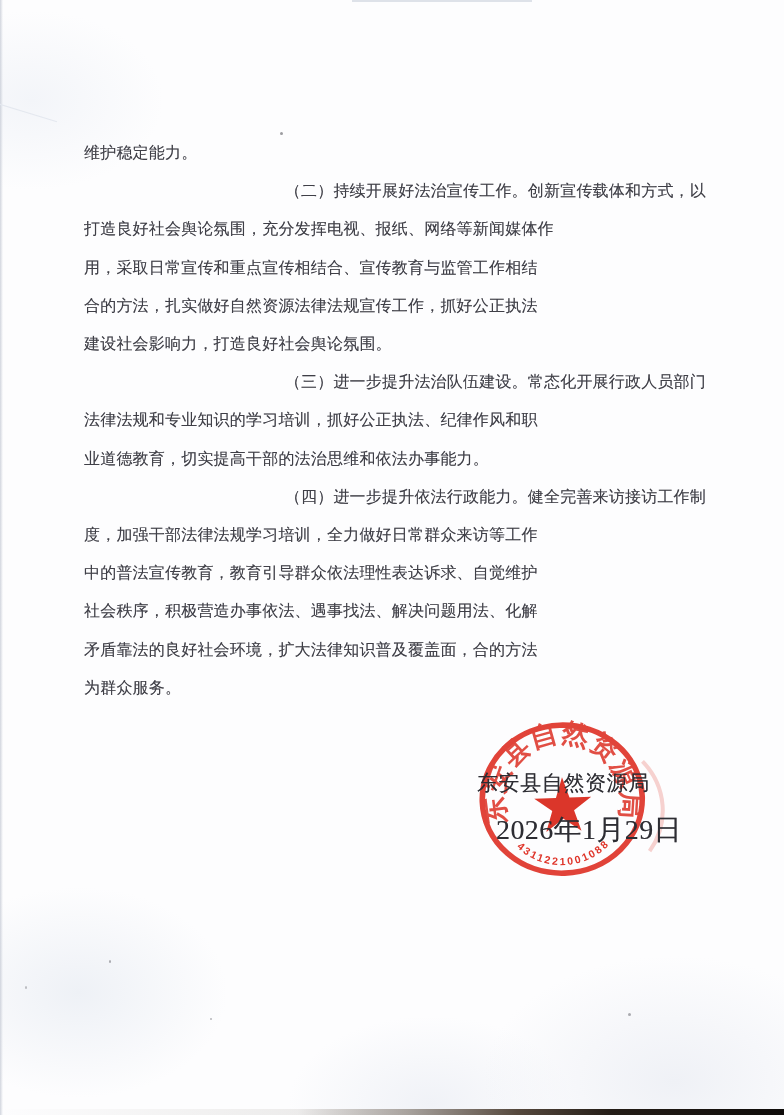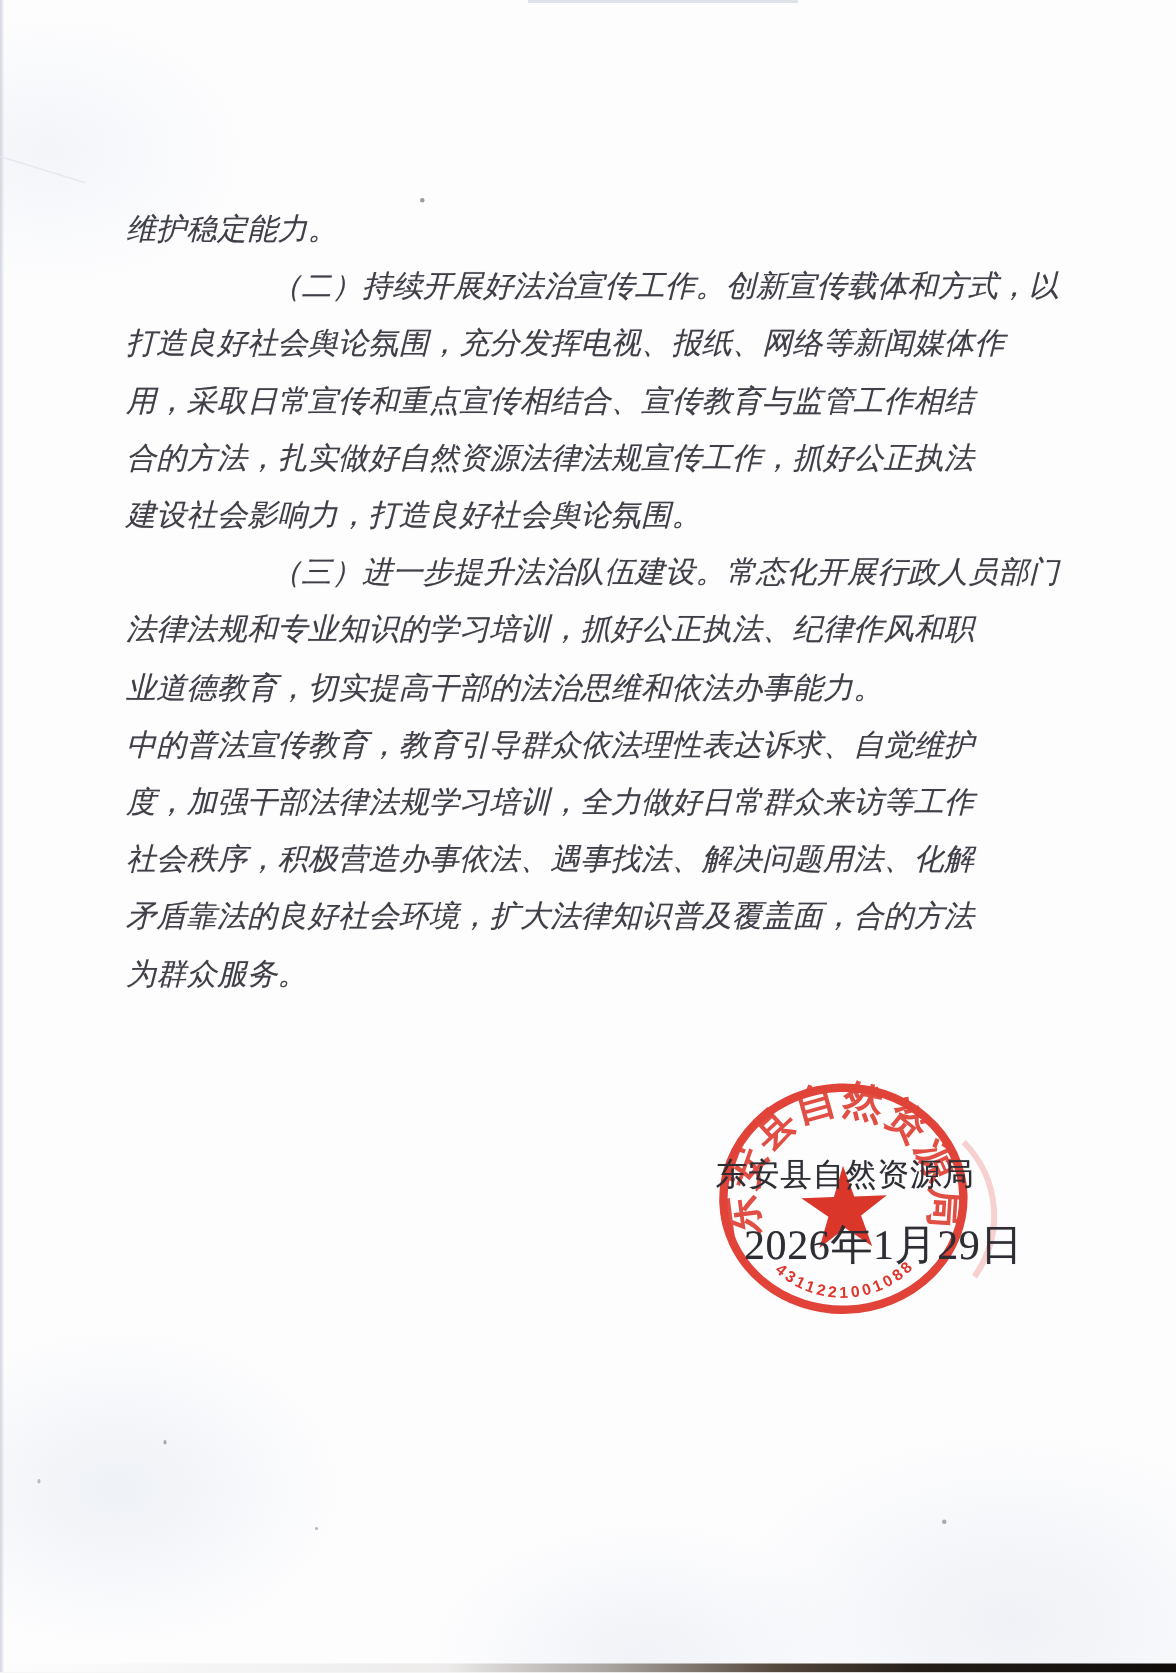--- a/index.html
+++ b/index.html
@@ -25,24 +25,23 @@
   .edge-bottom{position:absolute;left:0;bottom:0;width:784px;height:6px;
     background:linear-gradient(90deg, rgba(0,0,0,0) 0%, rgba(120,110,98,.12) 38%,
       rgba(107,95,83,.55) 52%, #55483d 66%, #241d17 78%, #0f0c0a 100%);}
   .crease{position:absolute;left:-6px;top:102px;width:66px;height:1px;
     background:#e4e8ef;transform:rotate(17deg);transform-origin:left top;}
   .speck{position:absolute;border-radius:50%;background:#4c4c54;opacity:.55;}
 
   
   .doc-text{
     position:absolute;left:84px;top:134px;width:622px;
-    font-size:20px;line-height:38.2px;color:#3f3f47;
+    font-size:16px;line-height:38.2px;color:#3f3f47;
     letter-spacing:0.2px;
     text-shadow:0 0 .5px rgba(70,70,80,.45);
-    font-style:italic;
   }
   .line{white-space:nowrap;}
   .line.indent{text-indent:2.5em;text-align:right;}
 
   
   .sig-org{
     position:absolute;left:477px;top:769px;
     font-size:21px;letter-spacing:0.6px;color:#2d2d33;z-index:3;
     text-shadow:0 0 .5px rgba(50,50,55,.5);white-space:nowrap;
   }
@@ -75,22 +74,23 @@
   <div class="doc-text">
     <div class="line">维护稳定能力。</div>
     <div class="line indent">（二）持续开展好法治宣传工作。创新宣传载体和方式，以</div>
     <div class="line">打造良好社会舆论氛围，充分发挥电视、报纸、网络等新闻媒体作</div>
     <div class="line">用，采取日常宣传和重点宣传相结合、宣传教育与监管工作相结</div>
     <div class="line">合的方法，扎实做好自然资源法律法规宣传工作，抓好公正执法</div>
     <div class="line">建设社会影响力，打造良好社会舆论氛围。</div>
     <div class="line indent">（三）进一步提升法治队伍建设。常态化开展行政人员部门</div>
     <div class="line">法律法规和专业知识的学习培训，抓好公正执法、纪律作风和职</div>
     <div class="line">业道德教育，切实提高干部的法治思维和依法办事能力。</div>
+    <div class="line indent">（四）进一步提升依法行政能力。健全完善来访接访工作制</div>
+    <div class="line">度，加强干部法律法规学习培训，全力做好日常群众来访等工作</div>
     <div class="line">中的普法宣传教育，教育引导群众依法理性表达诉求、自觉维护</div>
-    <div class="line">度，加强干部法律法规学习培训，全力做好日常群众来访等工作</div>
     <div class="line">社会秩序，积极营造办事依法、遇事找法、解决问题用法、化解</div>
     <div class="line">矛盾靠法的良好社会环境，扩大法律知识普及覆盖面，合的方法</div>
     <div class="line">为群众服务。</div>
   </div>
 
   <svg class="seal" width="242" height="228" viewBox="0 0 242 228">
     <defs>
       <path id="sealTopArc" d="M 59.0 122.3 A 59 59 0 1 1 174.0 122.3" fill="none"></path>
       <path id="sealBottomArc" d="M 65.4 149.4 A 66 66 0 0 0 166.6 149.4" fill="none"></path>
     </defs>

